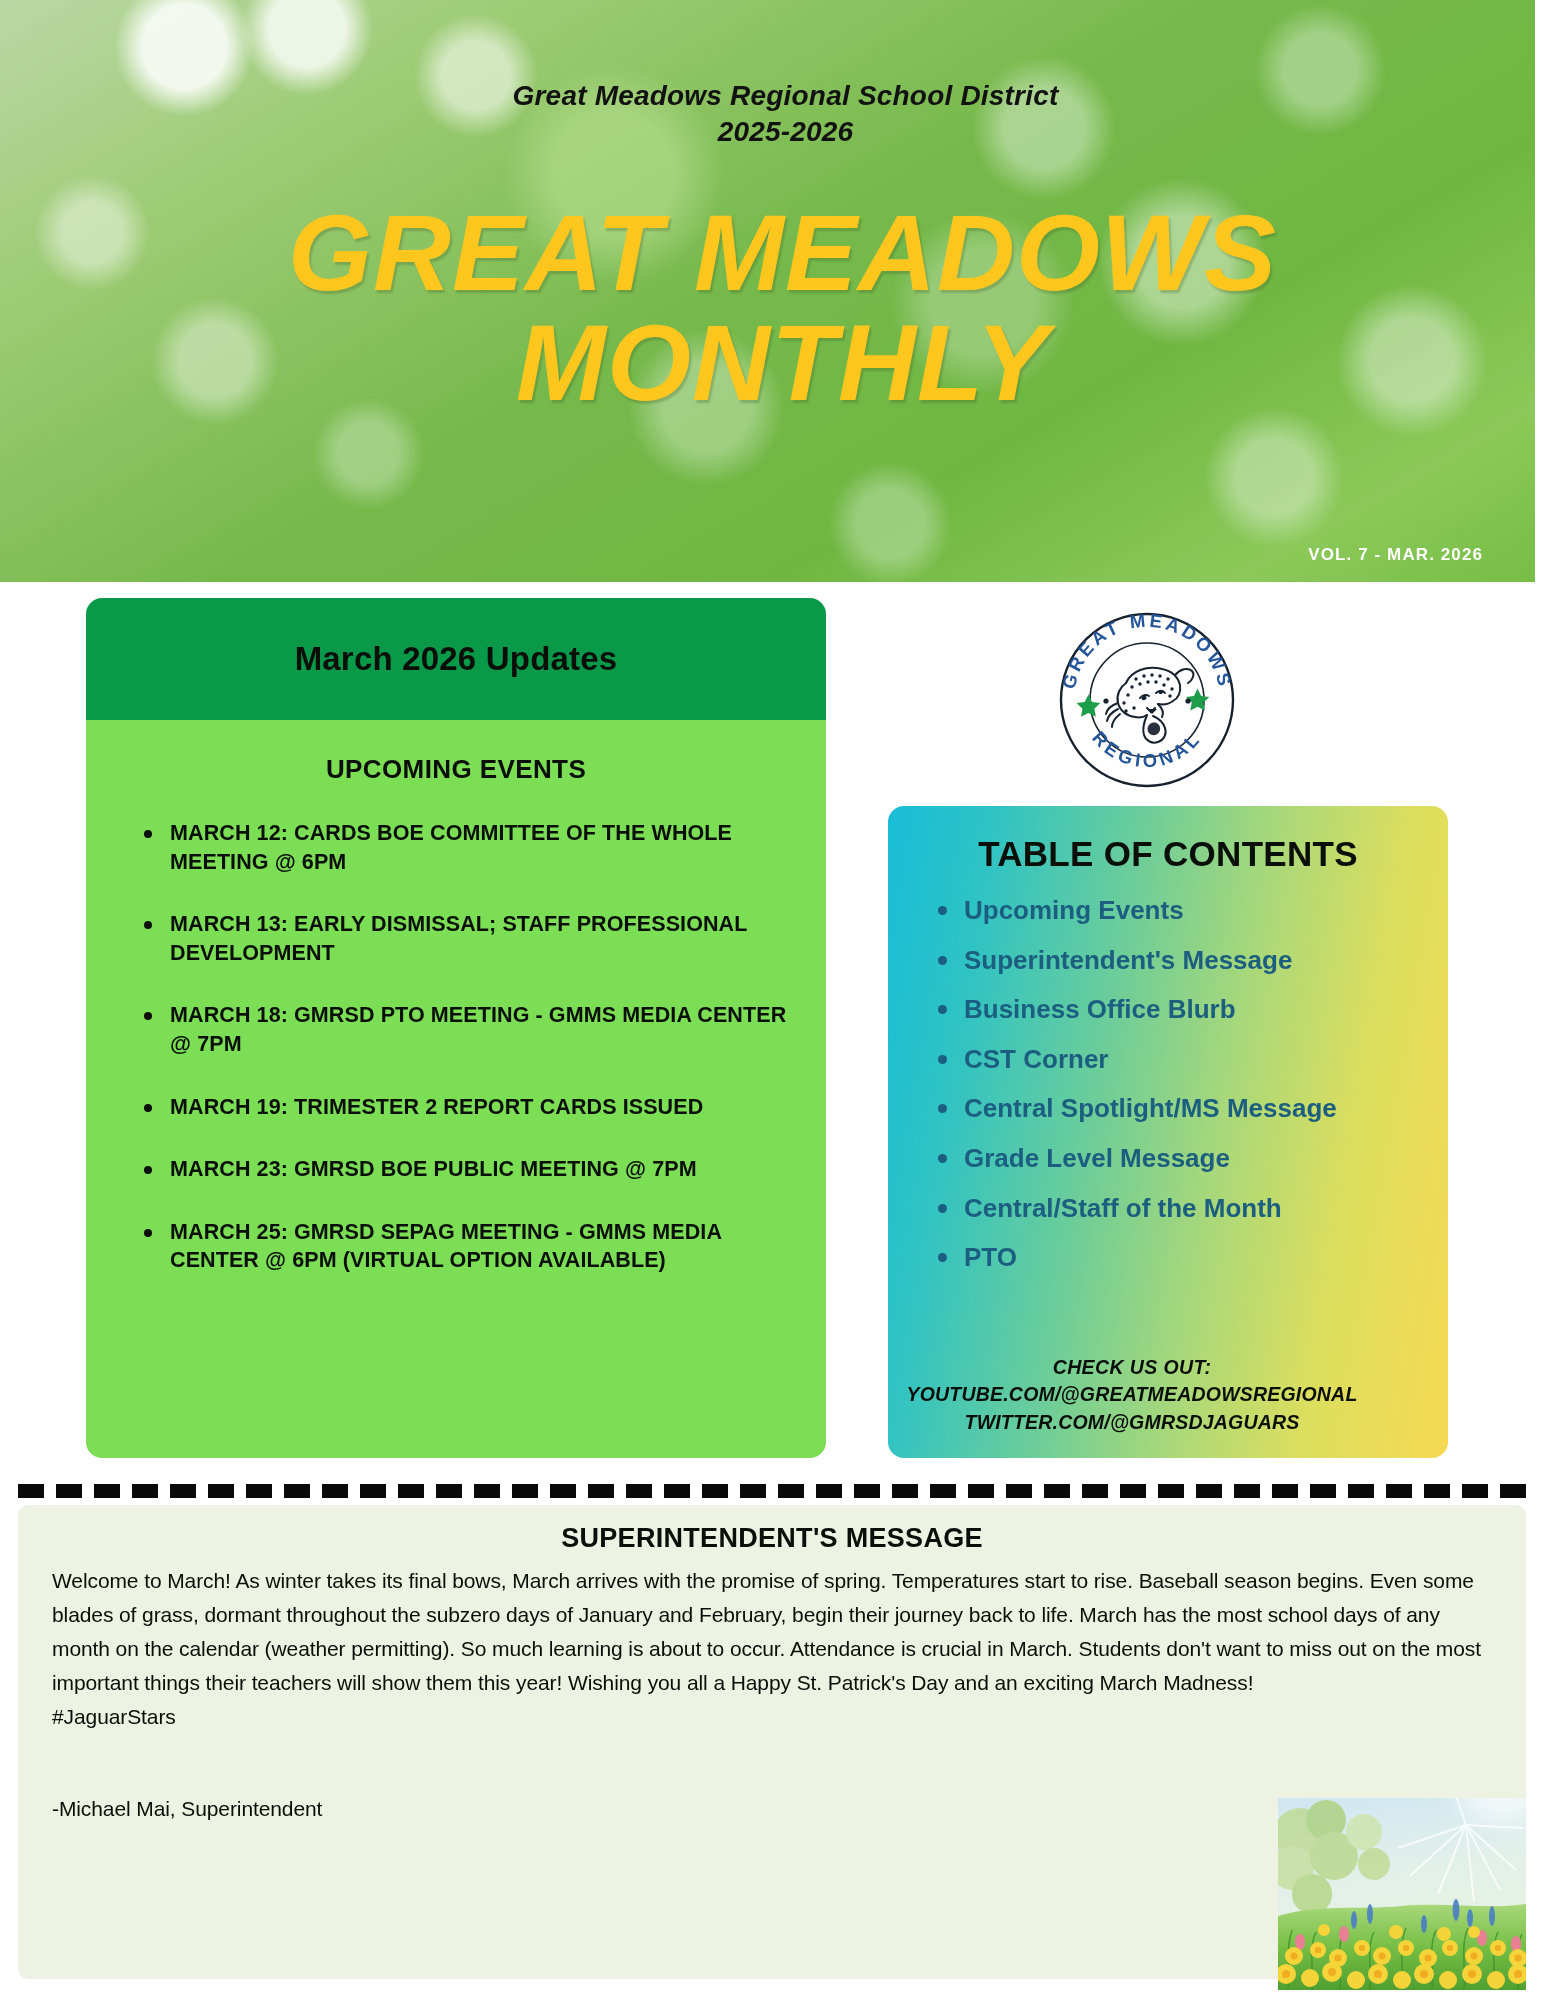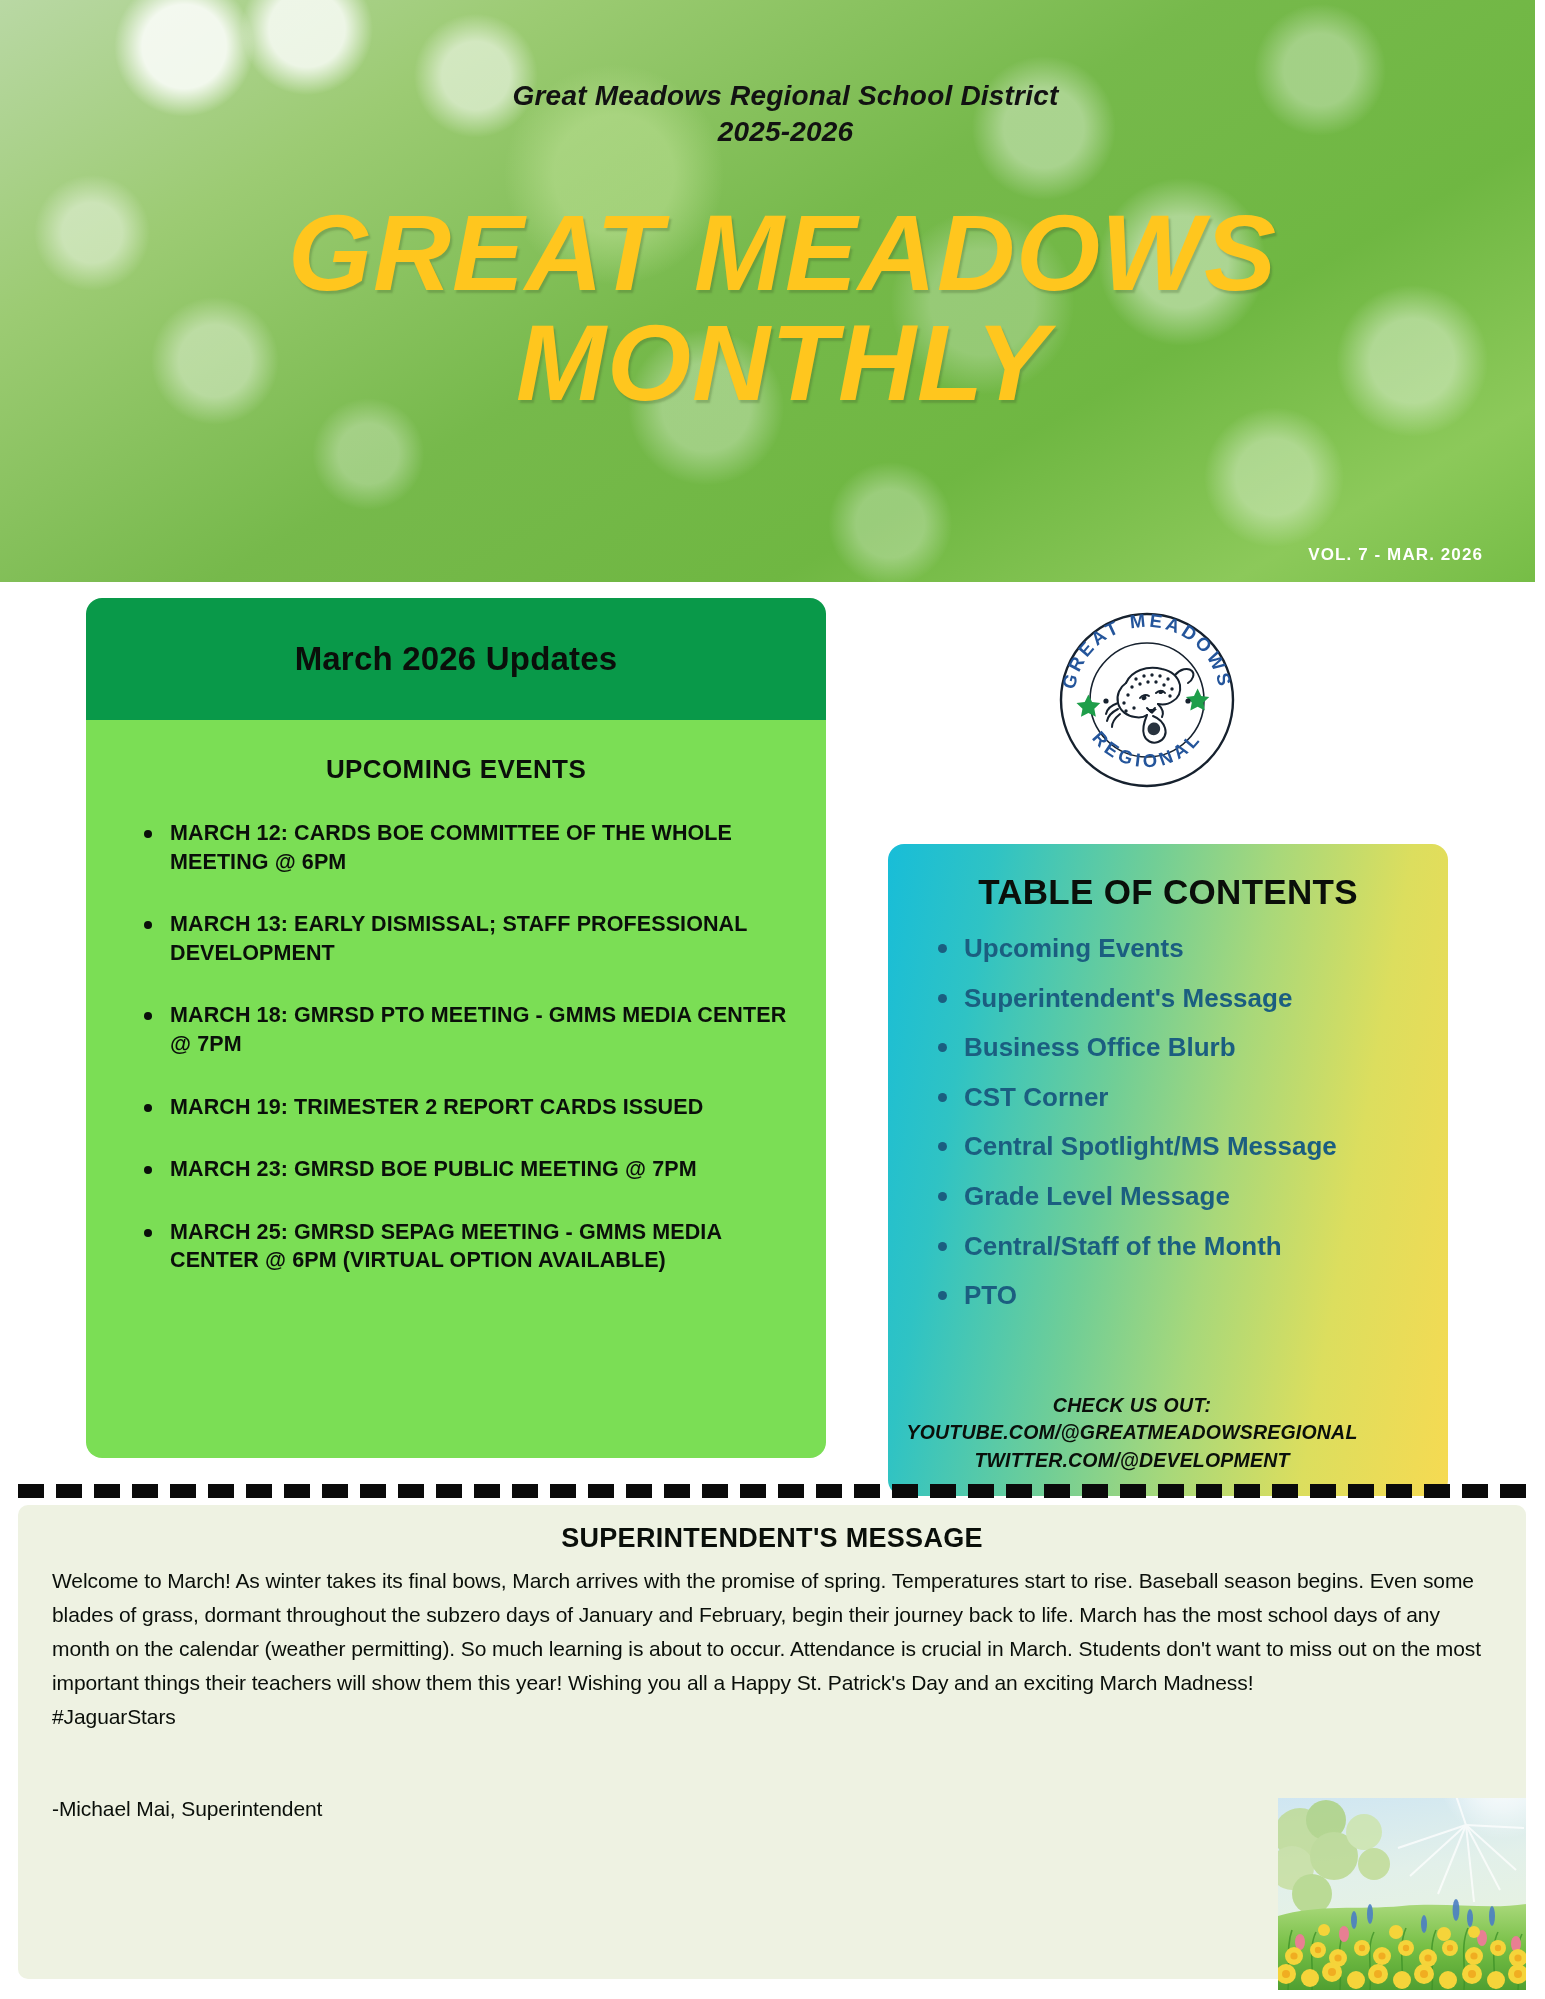--- a/index.html
+++ b/index.html
@@ -160,21 +160,20 @@
 
   
   .toc {
     position: absolute;
     left: 888px; top: 806px;
     width: 560px;
     height: 652px;
     border-radius: 16px;
     background: linear-gradient(100deg, #18BDD8 0%, #2FC3C4 16%, #71CE96 40%, #A8D87A 58%, #DCDE5E 78%, #F6DA52 100%);
     padding: 28px 26px 0 26px;
-    margin-top: 38px;
   }
 
   .toc-title {
     text-align: center;
     font-size: 35px;
     font-weight: 900;
     color: #0a0f0a;
     letter-spacing: .3px;
     margin-bottom: 22px;
   }
@@ -365,21 +364,21 @@
       <li>Business Office Blurb</li>
       <li>CST Corner</li>
       <li>Central Spotlight/MS Message</li>
       <li>Grade Level Message</li>
       <li>Central/Staff of the Month</li>
       <li>PTO</li>
     </ul>
     <div class="toc-check">
       <div class="cu">CHECK US OUT:</div>
       <div>YOUTUBE.COM/@GREATMEADOWSREGIONAL</div>
-      <div>TWITTER.COM/@DEVELOPMENT</div>
+      <div>TWITTER.COM/@GMRSDJAGUARS</div>
     </div>
   </div>
 
   <div class="divider"></div>
 
   <div class="supt">
     <div class="supt-title">SUPERINTENDENT'S MESSAGE</div>
     <div class="supt-body">Welcome to March! As winter takes its final bows, March arrives with the promise of spring. Temperatures start to rise. Baseball season begins. Even some blades of grass, dormant throughout the subzero days of January and February, begin their journey back to life.  March has the most school days of any month on the calendar (weather permitting). So much learning is about to occur. Attendance is crucial in March. Students don't want to miss out on the most important things their teachers will show them this year! Wishing you all a Happy St. Patrick's Day and an exciting March Madness!</div>
     <div class="supt-body supt-hash">#JaguarStars</div>
     <div class="supt-body supt-sign">-Michael Mai, Superintendent</div>

